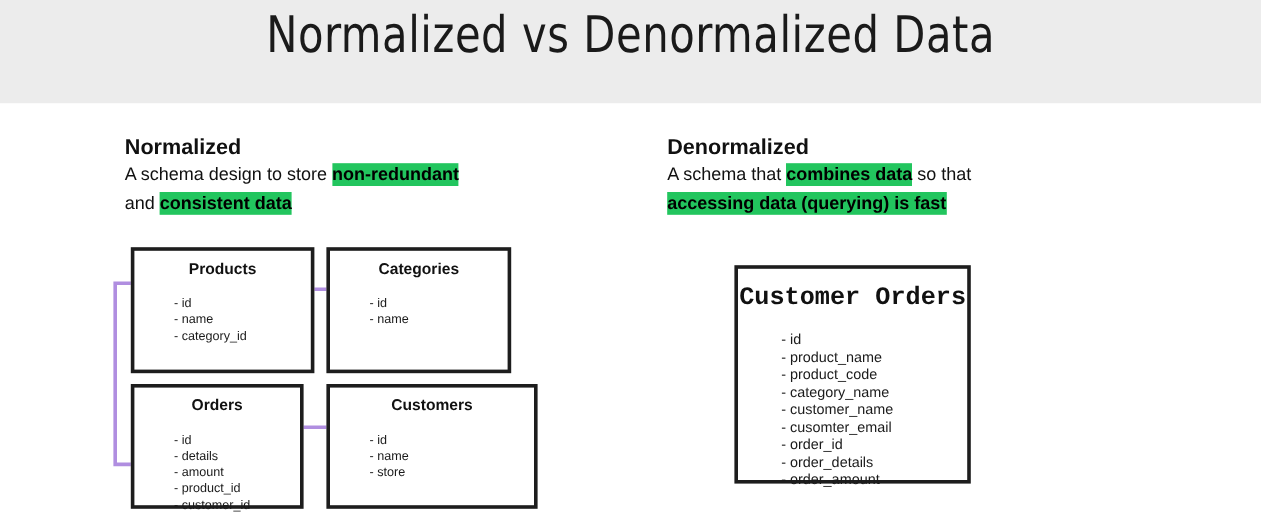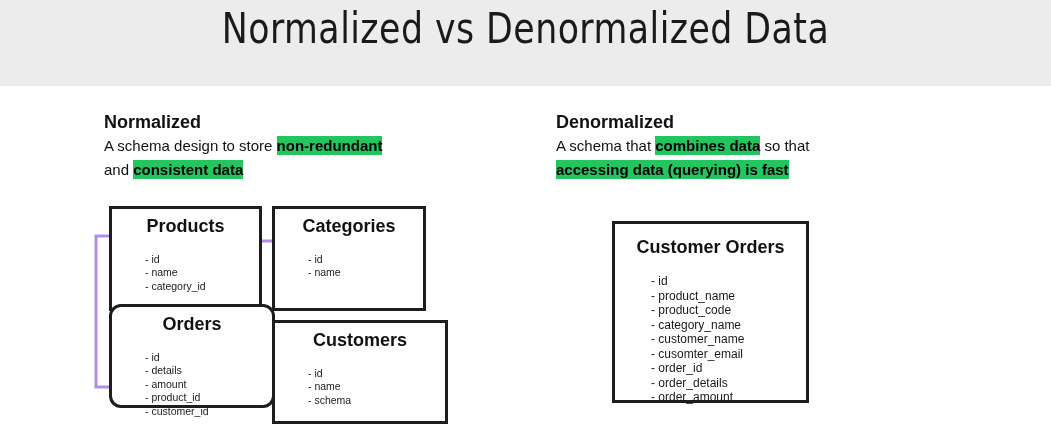--- a/index.html
+++ b/index.html
@@ -86,43 +86,44 @@
   }
 
   .entity-box {
     position: absolute;
     box-sizing: border-box;
     background: #ffffff;
     border: 3px solid #1d1d1d;
   }
   .entity-title {
     text-align: center;
-    font-size: 18px;
+    font-size: 13px;
     font-weight: bold;
     color: #111111;
     margin-top: 7px;
     margin-bottom: 4px;
   }
   .field-list {
     list-style: none;
     margin: 16px;
     padding: 0 0 0 17px;
   }
   .field-list li {
     font-size: 10.5px;
     color: #1a1a1a;
     line-height: 13.4px;
     white-space: nowrap;
   }
 
   
   .entity-box.wide .entity-title {
-    font-size: 18px;
+    font-size: 21px;
     margin-top: 13px;
     margin-bottom: 10px;
+    font-family: Liberation Mono, monospace;
   }
   .entity-box.wide .field-list {
     padding-left: 20px;
   }
   .entity-box.wide .field-list li {
     font-size: 12px;
     line-height: 14.5px;
   }
 </style>
 </head>
@@ -168,37 +169,37 @@
 </div>
 
 <div class="entity-box" style="left:272px; top:206px; width:154px; height:105px;">
   <div class="entity-title">Categories</div>
   <ul class="field-list">
     <li>- id</li>
     <li>- name</li>
   </ul>
 </div>
 
-<div class="entity-box" style="left:109px; top:304px; width:166px; height:104px;border-radius:12px;">
+<div class="entity-box" style="left:109px; top:320px; width:144px; height:104px;">
   <div class="entity-title">Orders</div>
   <ul class="field-list">
     <li>- id</li>
     <li>- details</li>
     <li>- amount</li>
     <li>- product_id</li>
     <li>- customer_id</li>
   </ul>
 </div>
 
 <div class="entity-box" style="left:272px; top:320px; width:176px; height:104px;">
   <div class="entity-title">Customers</div>
   <ul class="field-list">
     <li>- id</li>
     <li>- name</li>
-    <li>- schema</li>
+    <li>- store</li>
   </ul>
 </div>
 
 <div class="entity-box wide" style="left:612px; top:221px; width:197px; height:182px;">
   <div class="entity-title">Customer Orders</div>
   <ul class="field-list">
     <li>- id</li>
     <li>- product_name</li>
     <li>- product_code</li>
     <li>- category_name</li>

